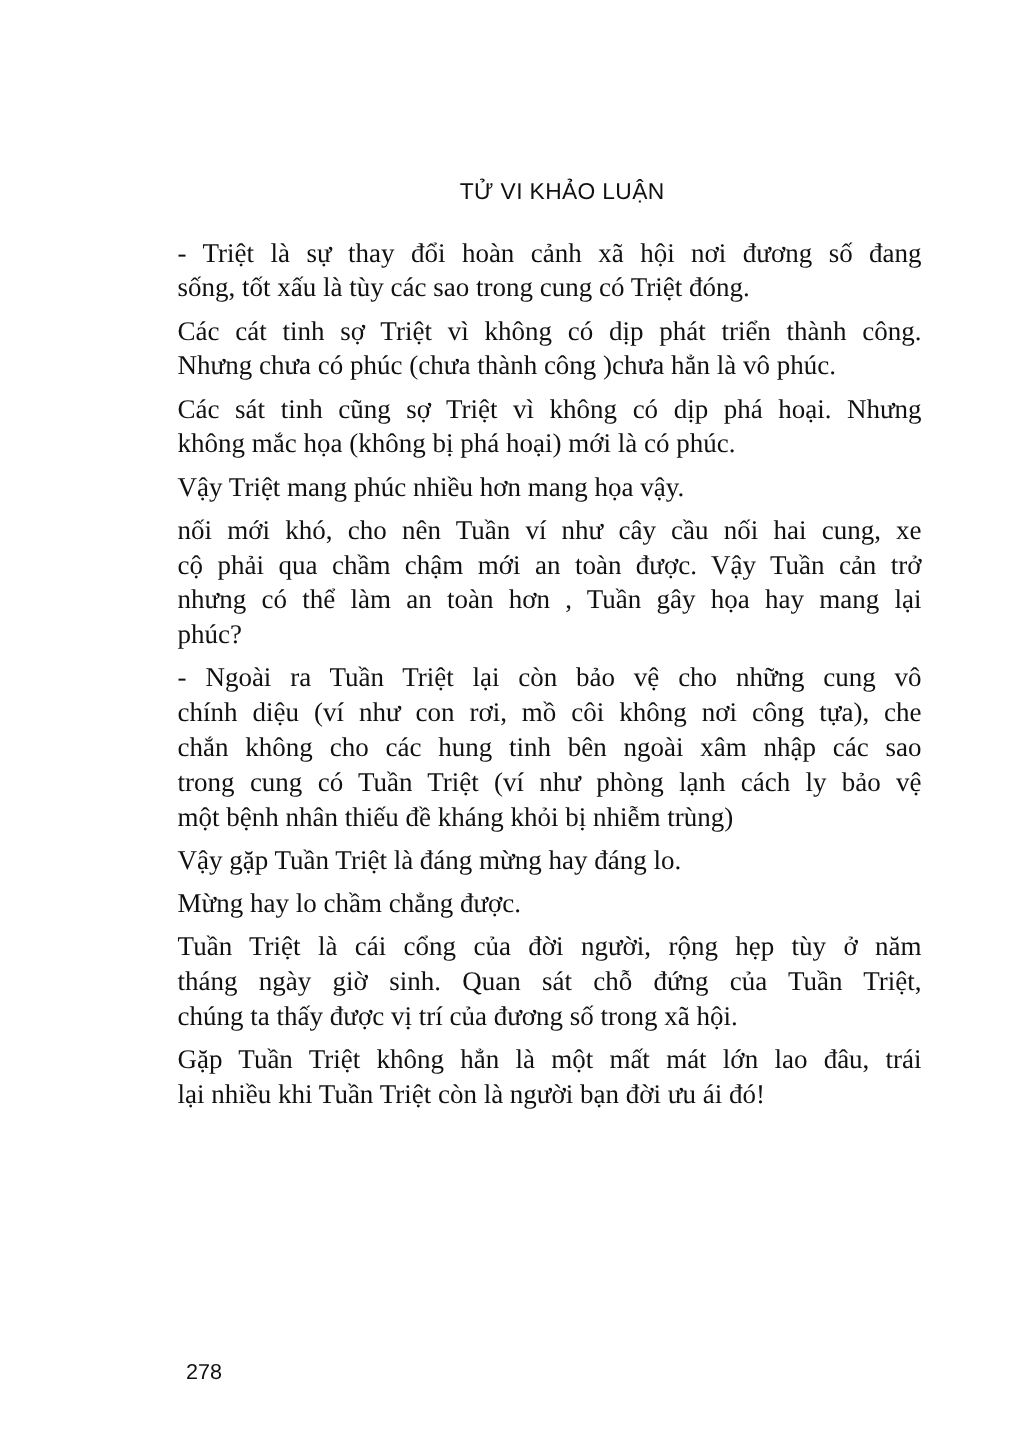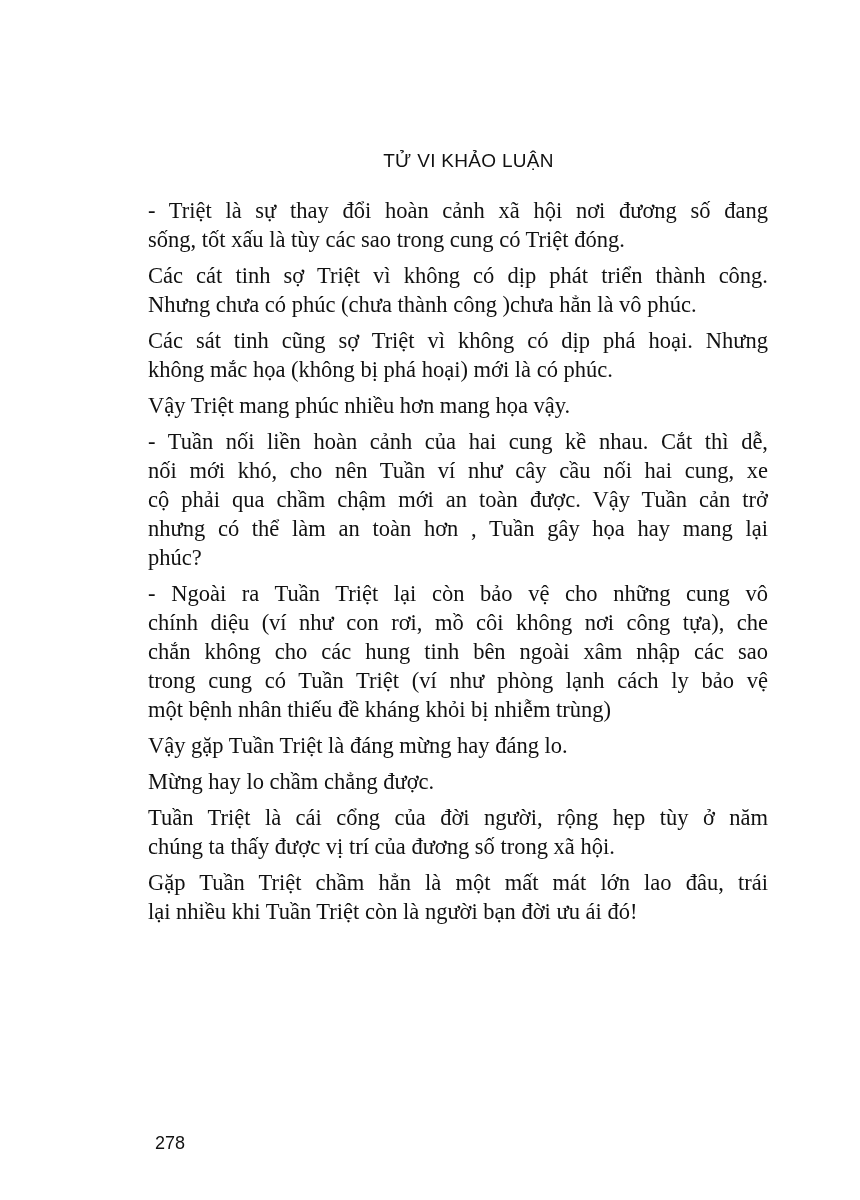--- a/index.html
+++ b/index.html
@@ -37,42 +37,42 @@
     <span class="line last">Nhưng chưa có phúc (chưa thành công )chưa hẳn là vô phúc.</span>
   </p>
   <p>
     <span class="line">Các sát tinh cũng sợ Triệt vì không có dịp phá hoại. Nhưng</span>
     <span class="line last">không mắc họa (không bị phá hoại) mới là có phúc.</span>
   </p>
   <p>
     <span class="line last">Vậy Triệt mang phúc nhiều hơn mang họa vậy.</span>
   </p>
   <p>
-    <span class="line">- Tuần nối liền hoàn cảnh của hai cung kề nhau. Cắt thì dễ,</span>
     <span class="line">nối mới khó, cho nên Tuần ví như cây cầu nối hai cung, xe</span>
     <span class="line">cộ phải qua chầm chậm mới an toàn được. Vậy Tuần cản trở</span>
     <span class="line">nhưng có thể làm  an toàn hơn , Tuần gây họa hay mang lại</span>
     <span class="line last">phúc?</span>
   </p>
   <p>
     <span class="line">- Ngoài ra Tuần Triệt lại còn bảo vệ cho những cung vô</span>
     <span class="line">chính diệu (ví như con rơi, mồ côi không nơi công tựa), che</span>
     <span class="line">chắn không cho các hung tinh bên ngoài xâm nhập các sao</span>
     <span class="line">trong cung có Tuần Triệt (ví như phòng lạnh cách ly bảo vệ</span>
     <span class="line last">một bệnh nhân thiếu đề kháng khỏi bị nhiễm trùng)</span>
   </p>
   <p>
     <span class="line last">Vậy gặp Tuần Triệt là đáng mừng hay đáng lo.</span>
   </p>
   <p>
     <span class="line last">Mừng hay lo chầm chẳng được.</span>
   </p>
   <p>
     <span class="line">Tuần Triệt là cái cổng của đời người, rộng hẹp tùy ở năm</span>
+    <span class="line">tháng ngày giờ sinh. Quan sát chỗ đứng của Tuần Triệt,</span>
     <span class="line last">chúng ta thấy được vị trí của đương số trong xã hội.</span>
   </p>
   <p>
-    <span class="line">Gặp Tuần Triệt chầm hẳn là một mất mát lớn lao đâu, trái</span>
+    <span class="line">Gặp Tuần Triệt không hẳn là một mất mát lớn lao đâu, trái</span>
     <span class="line last">lại nhiều khi Tuần Triệt còn là người bạn đời ưu ái đó!</span>
   </p>
 </div>
 
 <div class="page-number">278</div>
 
 </body></html>

